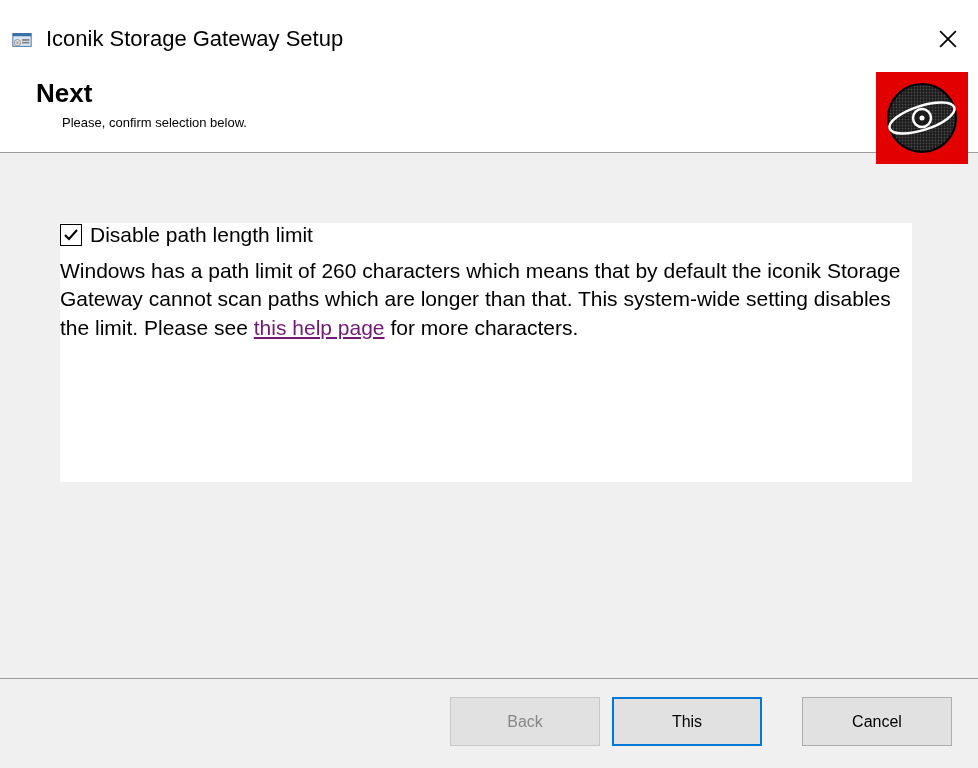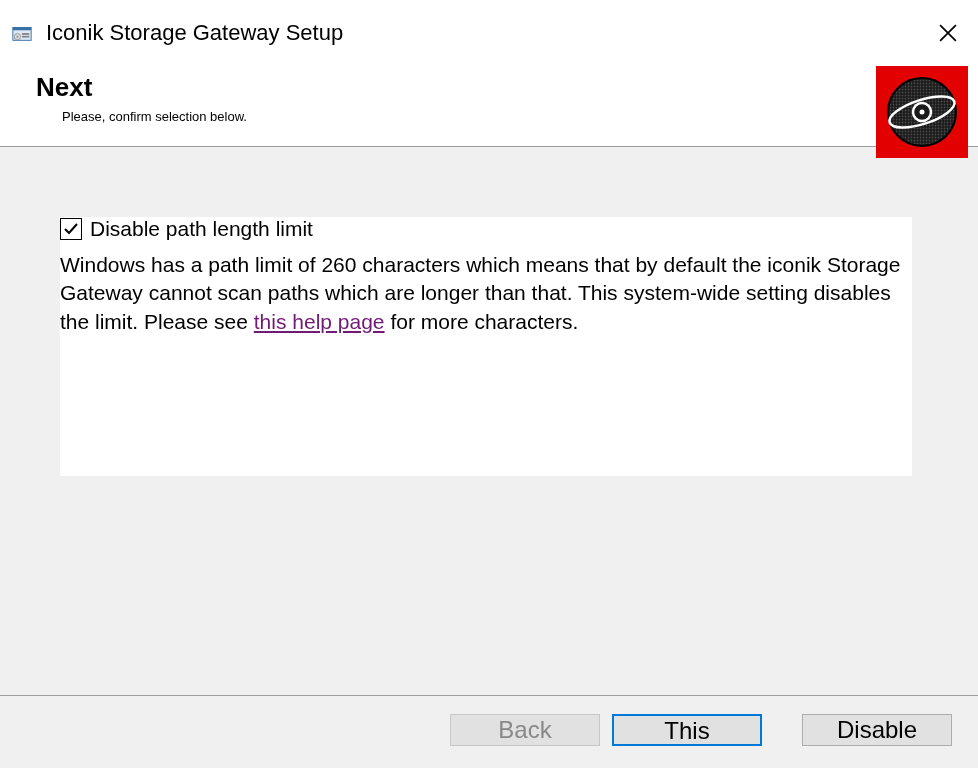--- a/index.html
+++ b/index.html
@@ -17,21 +17,21 @@
     background: #ffffff;
     display: flex;
     flex-direction: column;
     box-sizing: border-box;
   }
   
   .titlebar {
     height: 50px;
     display: flex;
     align-items: center;
-    padding: 8px 6px 0 10px;
+    padding: 14px 6px 0 10px;
     background: #ffffff;
   }
   .titlebar .app-icon {
     width: 24px;
     height: 24px;
     margin-right: 12px;
     display: flex;
     align-items: center;
     justify-content: center;
   }
@@ -142,22 +142,22 @@
   }
   .footer {
     background: #f0f0f0;
     padding: 18px 26px 22px 26px;
     display: flex;
     justify-content: flex-end;
     gap: 12px;
   }
   .btn {
     width: 150px;
-    height: 32px;
-    font-size: 24px;
+    height: 49px;
+    font-size: 16px;
     font-family: inherit;
     background: #e1e1e1;
     border: 1px solid #adadad;
     color: #000;
     cursor: pointer;
   }
   .btn.disabled {
     color: #888888;
     background: #e1e1e1;
     border: 1px solid #c7c7c7;
@@ -229,16 +229,16 @@
       <div class="description">
         <span>Windows has a path limit of 260 characters which means that by default the iconik Storage Gateway cannot scan paths which are longer than that. This system-wide setting disables the limit. Please see </span><a>this help page</a><span> for more characters.</span>
       </div>
     </div>
   </div>
 
   <div class="footer-divider"></div>
   <div class="footer">
     <button class="btn disabled">Back</button>
     <button class="btn primary">This</button>
-    <button class="btn cancel">Disable</button>
+    <button class="btn cancel">Cancel</button>
   </div>
 
 </div>
 
 </body></html>

